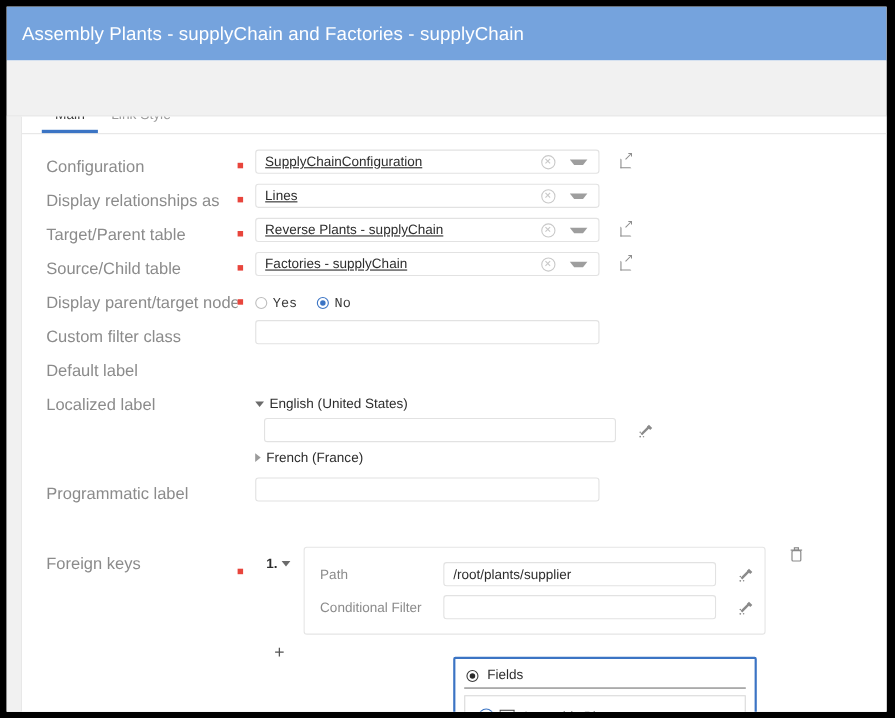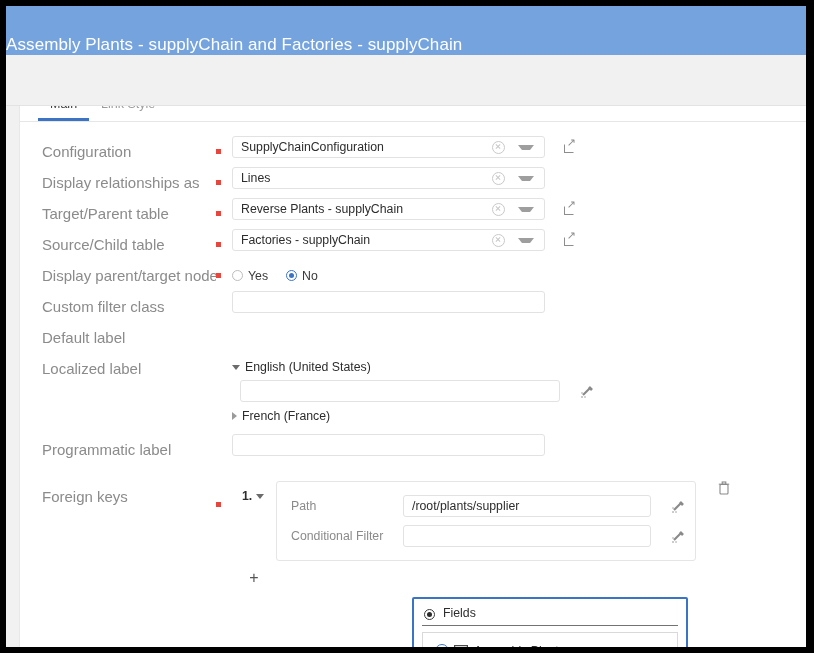--- a/index.html
+++ b/index.html
@@ -22,21 +22,22 @@
     height: 641px;
     background: #ffffff;
     overflow: hidden;
   }
 
   
   .titlebar {
     height: 49px;
     background: #75a3dd;
     display: flex;
-    align-items: flex-end;
+    align-items: center;
+    padding-left: 14px;
     box-sizing: border-box;
   }
   .titlebar-text {
     color: #ffffff;
     font-size: 17px;
     letter-spacing: .1px;
   }
 
   
   .subband {
@@ -135,21 +136,21 @@
     background: #fff;
     font-size: 12.3px;
     color: #2d2d2d;
     display: flex;
     align-items: center;
     padding: 0 4px 0 8px;
     box-sizing: border-box;
     position: relative;
   }
   .inp .val { flex: 1 1 auto; white-space: nowrap; overflow: hidden; }
-  .inp-w-select { width: 313px; }
+  .inp-w-select { width: 313px; text-decoration: underline; }
   .inp-w-plain  { width: 313px; }
   .inp-w-loc    { width: 320px; }
 
   
   .ico-clear {
     width: 11px; height: 11px;
     border: 1px solid #c9c9c9;
     border-radius: 50%;
     position: relative;
     flex: 0 0 11px;
@@ -230,21 +231,21 @@
   
   .ico-trash {
     margin-left: 22px;
     cursor: pointer;
     flex: 0 0 auto;
     color: #8a8a8a;
   }
   .ico-trash svg { display:block; }
 
   
-  .radio-group { display: flex; align-items: center; gap: 18px; height: 31px; }
+  .radio-group { display: flex; align-items: center; gap: 18px; height: 31px; font-family: Liberation Mono, monospace; }
   .radio { display: flex; align-items: center; gap: 5px; cursor: pointer; }
   .rdot {
     width: 11px; height: 11px;
     border-radius: 50%;
     border: 1px solid #bdbdbd;
     background: #fff;
     box-sizing: border-box;
     position: relative;
   }
   .rdot.on { border-color: #3b74c4; }
@@ -485,21 +486,21 @@
         <div class="row" style="margin-top:8px">
           <div class="lbl">Programmatic label</div>
           <div class="req"></div>
           <div class="ctl">
             <div class="inp inp-w-plain">
               <span class="val"></span>
             </div>
           </div>
         </div>
 
-        <div class="row fk-row" style="margin-top:16px">
+        <div class="row fk-row" style="margin-top:32px">
           <div class="lbl">Foreign keys</div>
           <div class="req" style="padding-top:8px"><i></i></div>
           <div class="ctl" style="flex-direction:column;align-items:flex-start">
             <div style="display:flex;align-items:flex-start">
               <div class="fk-index">
                 <span>1.</span>
                 <span class="tri-down"></span>
               </div>
 
               <div class="fk-card">

